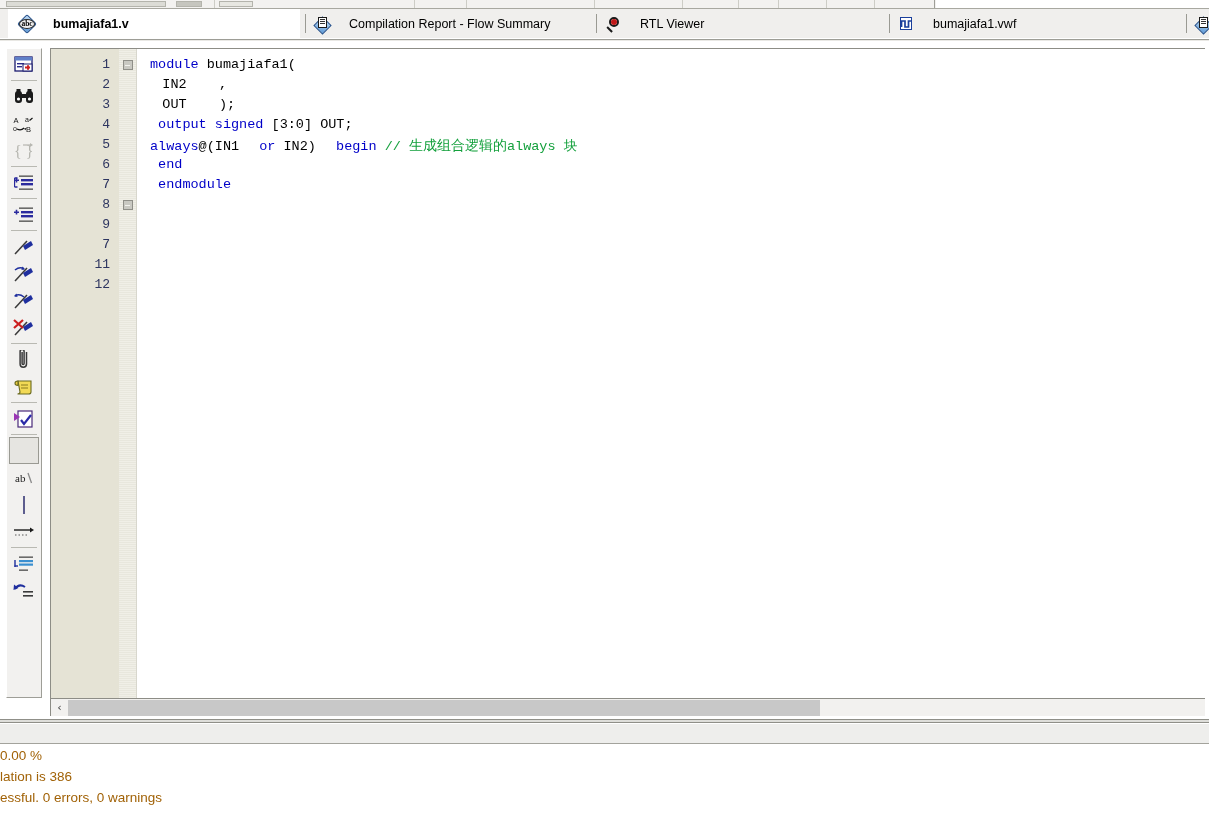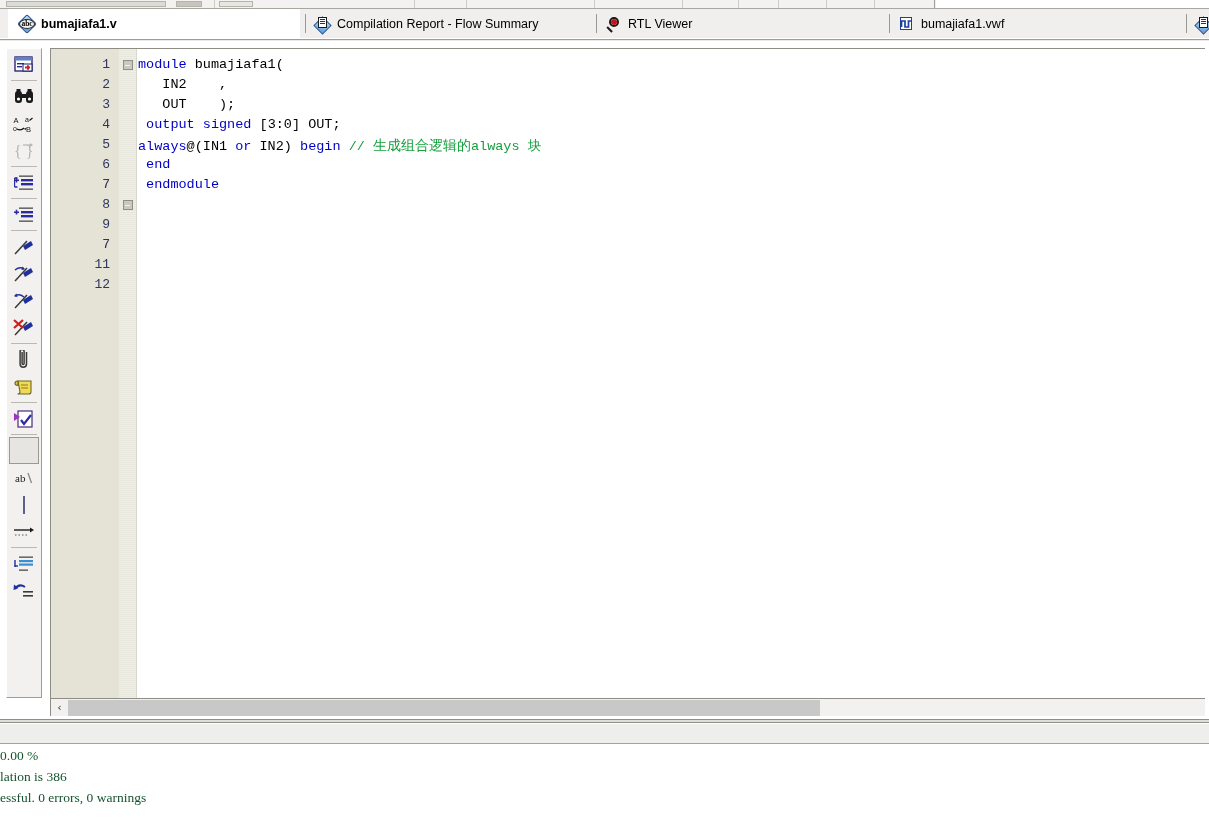--- a/index.html
+++ b/index.html
@@ -56,21 +56,21 @@
   .tabbar::after {
     content: "";
     position: absolute; left: 0; bottom: 0;
     width: 100%; height: 3px;
     background: linear-gradient(#ffffff 0 1px, #9d9d96 1px 2px, #e9e8e4 2px 3px);
   }
   .tab {
     position: absolute; top: 0;
     height: 29px;
     display: flex; align-items: center;
-    gap: 6px;
+    gap: 18px;
     padding: 0 10px;
     box-sizing: border-box;
     font-size: 12.5px;
     color: #000000;
     white-space: nowrap;
     cursor: default;
   }
   .tab.active {
     background: #ffffff;
     font-weight: bold;
@@ -276,21 +276,21 @@
     border: 1px solid #8f8f88;
     box-sizing: border-box;
     position: relative;
   }
   .fold-box::after {
     content: "";
     position: absolute; left: 1.5px; top: 3.5px;
     width: 5px; height: 1.5px;
     background: #f2f2ee;
   }
-  .kw   { color: #0000c8; }
+  .kw   { color: #0000c8; margin-left: 12px; }
   .cm   { color: #13a03c; }
   .cmz  { color: #13a03c; font-family: "DejaVu Sans", sans-serif; font-size: 14px; }
   .caret {
     display: inline-block;
     width: 1px; height: 15px;
     background: #000;
     vertical-align: -3px;
   }
 
   
@@ -339,24 +339,24 @@
     box-sizing: border-box;
   }
   .msg-body {
     position: absolute; left: 0; top: 27px;
     width: 1209px; height: 72px;
     background: #ffffff;
     overflow: hidden;
   }
   .msg-line {
     height: 21px;
-    font-family: Liberation Serif, serif;
+    font-family: Liberation Sans, sans-serif;
     font-size: 13.5px;
     line-height: 21px;
-    color: #14532d;
+    color: #a16207;
     white-space: pre;
     padding-left: 0px;
   }
 </style>
 </head>
 <body>
 
 <div id="app">
 
   <div class="top-strip">

